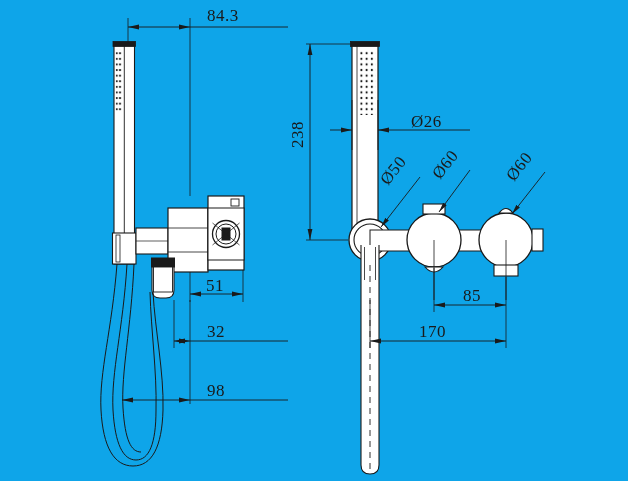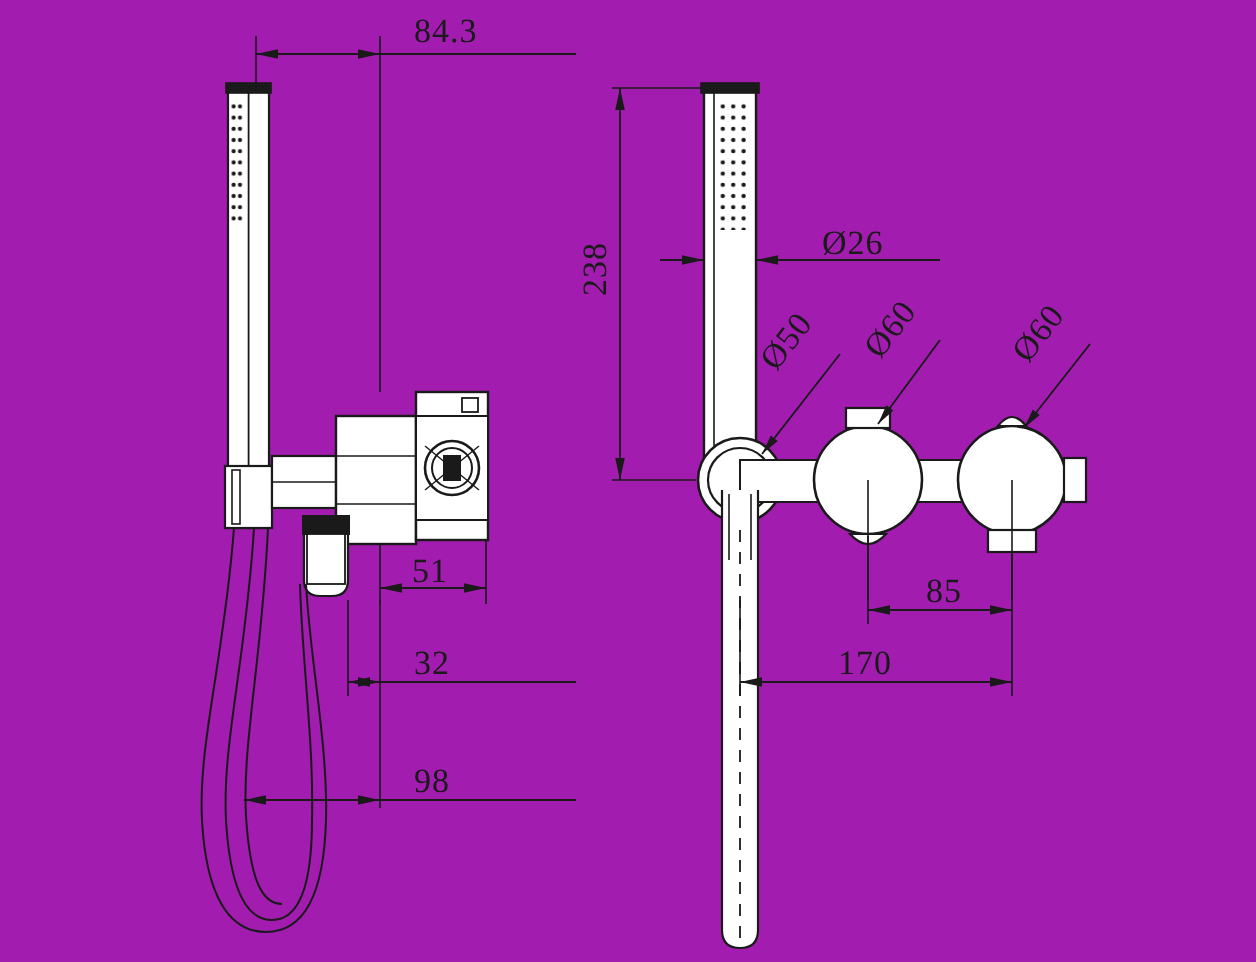--- a/index.html
+++ b/index.html
@@ -8,21 +8,21 @@
     padding: 0;
     background: #ffffff;
   }
   body {
     font-family: "Liberation Serif", serif;
   }
   #drawing-root {
     position: relative;
     width: 628px;
     height: 481px;
-    background: #a21caf;
+    background: #0ea5e9;
     overflow: hidden;
   }
   #drawing-svg {
     position: absolute;
     left: 0;
     top: 0;
     width: 628px;
     height: 481px;
     display: block;
   }

